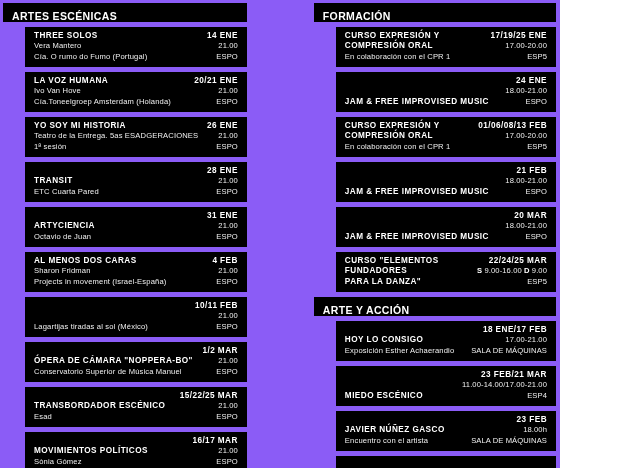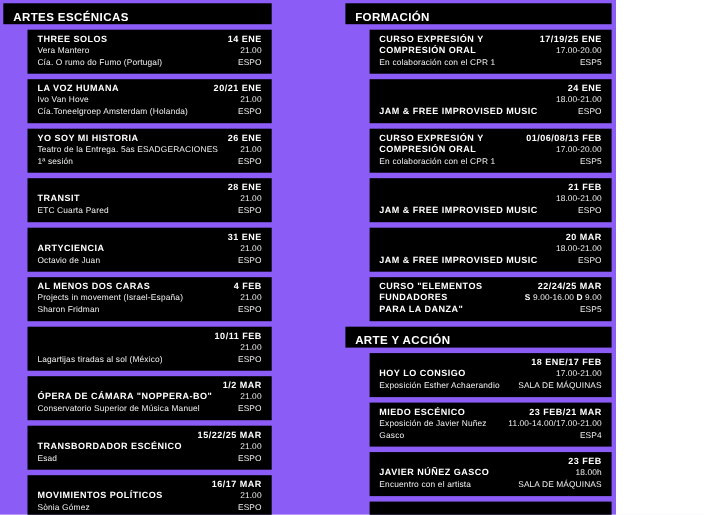--- a/index.html
+++ b/index.html
@@ -160,22 +160,22 @@
         </div>
         <div class="right-side">
           <div class="ev-date">31 ENE</div>
           <div class="ev-time">21.00</div>
           <div class="ev-venue">ESPO</div>
         </div>
       </div>
       <div class="event">
         <div class="left-side">
           <div class="ev-title">AL MENOS DOS CARAS</div>
+          <div class="ev-sub">Sharon Fridman</div>
           <div class="ev-sub">Projects in movement (Israel-España)</div>
-          <div class="ev-sub">Sharon Fridman</div>
         </div>
         <div class="right-side">
           <div class="ev-date">4 FEB</div>
           <div class="ev-time">21.00</div>
           <div class="ev-venue">ESPO</div>
         </div>
       </div>
       <div class="event">
         <div class="left-side">
           <div class="ev-sub">Lagartijas tiradas al sol (México)</div>
@@ -297,21 +297,20 @@
         </div>
         <div class="right-side">
           <div class="ev-date">18 ENE/17 FEB</div>
           <div class="ev-time">17.00-21.00</div>
           <div class="ev-venue">SALA DE MÁQUINAS</div>
         </div>
       </div>
       <div class="event">
         <div class="left-side">
           <div class="ev-title">MIEDO ESCÉNICO</div>
-          <div class="ev-sub">Exposición de Javier Nuñez Gasco</div>
         </div>
         <div class="right-side">
           <div class="ev-date">23 FEB/21 MAR</div>
           <div class="ev-time">11.00-14.00/17.00-21.00</div>
           <div class="ev-venue">ESP4</div>
         </div>
       </div>
       <div class="event">
         <div class="left-side">
           <div class="ev-title">JAVIER NÚÑEZ GASCO</div>

